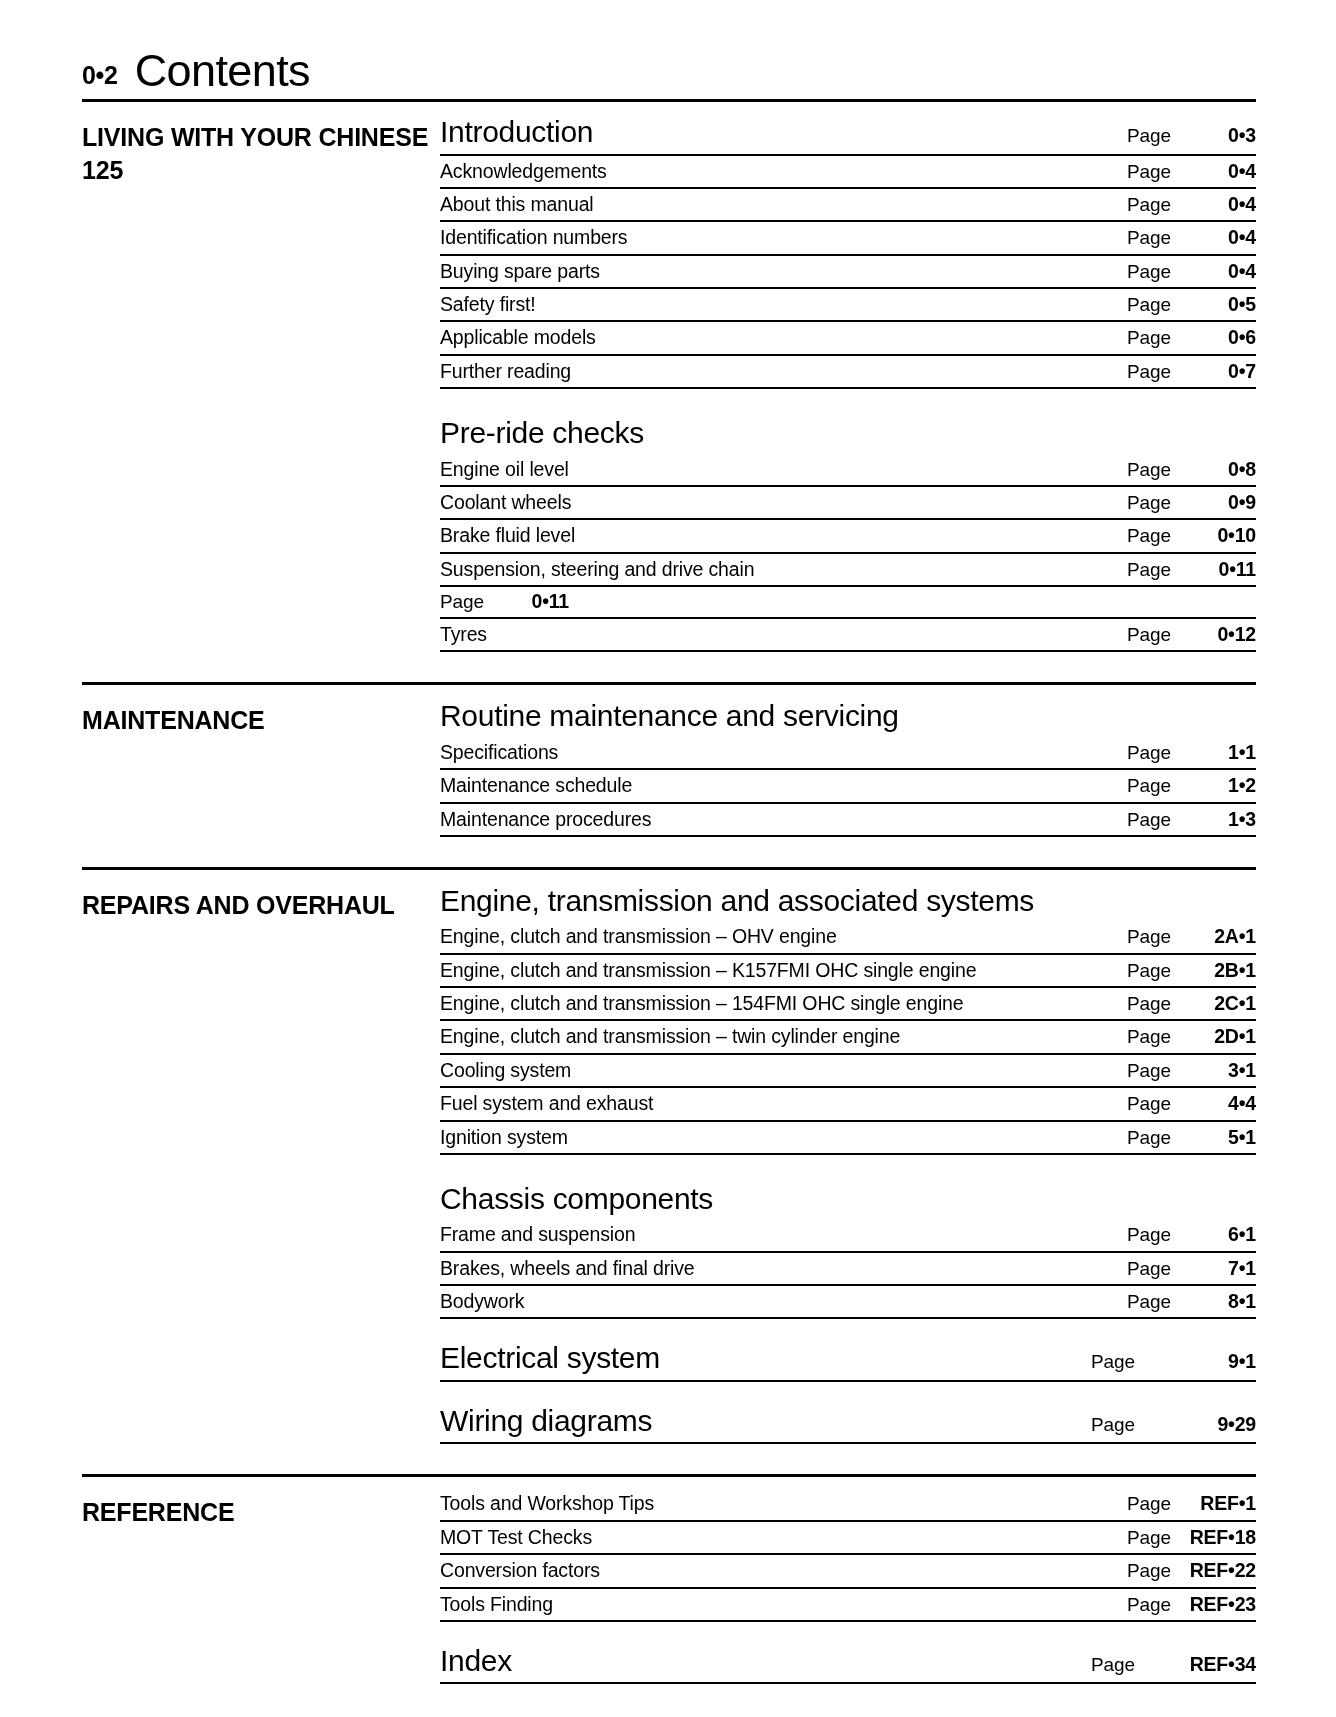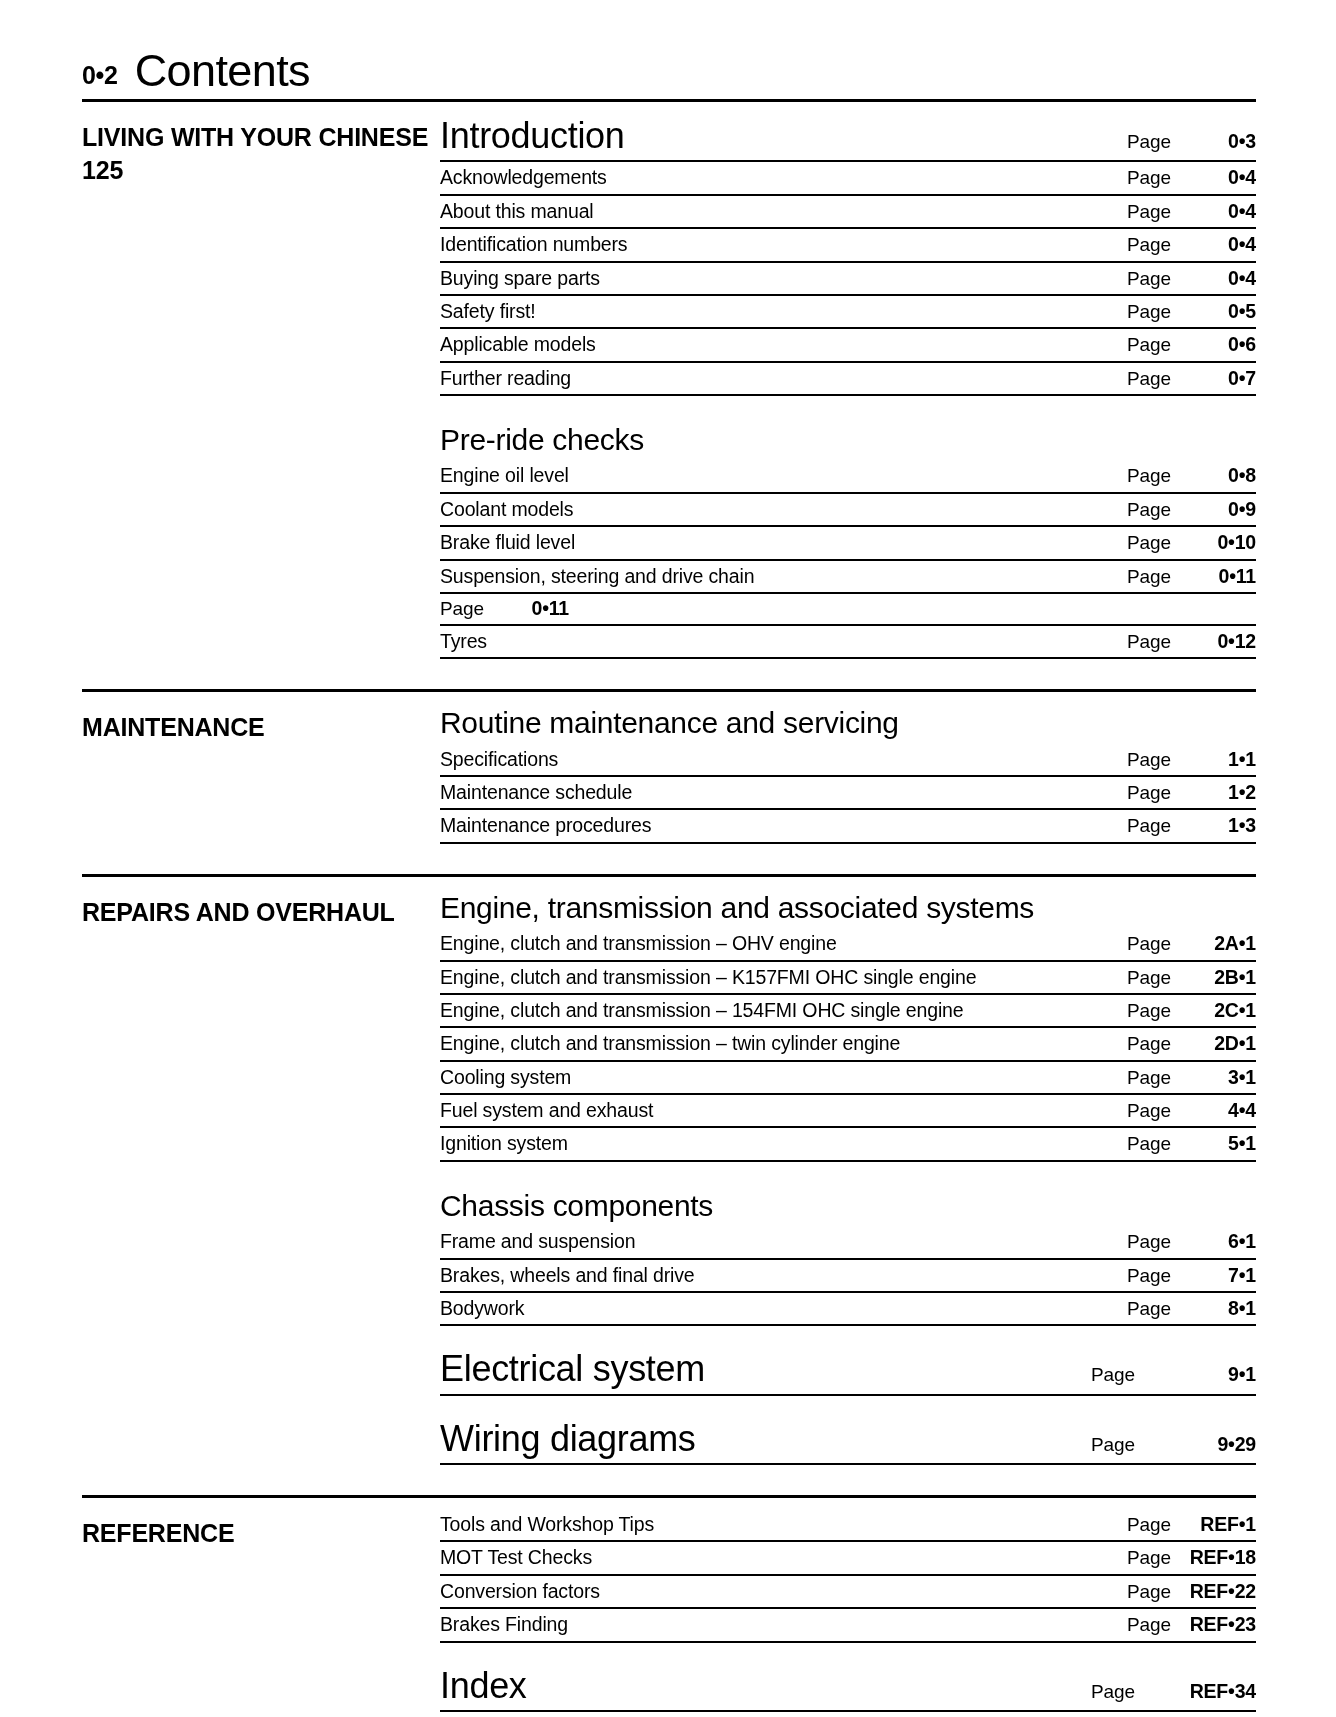--- a/index.html
+++ b/index.html
@@ -87,21 +87,21 @@
     align-items: baseline;
     border-bottom: 2px solid #000;
     padding: 3px 0 4px 0;
     min-height: 22px;
   }
   .row.head-row {
     border-bottom: 2px solid #000;
     padding: 2px 0 4px 0;
   }
   .row.head-row .row-title {
-    font-size: 36px;
+    font-size: 30px;
     font-weight: 400;
     letter-spacing: -0.3px;
     line-height: 1.15;
   }
   .row.head-row.tall { padding-top: 22px; gap: 36px; }
 
   .row-title {
     flex: 1 1 auto;
     font-size: 19.5px;
     font-weight: 400;
@@ -183,21 +183,21 @@
             <div class="row-page-label">Page</div>
             <div class="row-page-num">0•7</div>
           </div>
           <div class="group-title spaced">Pre-ride checks</div>
           <div class="row">
             <div class="row-title">Engine oil level</div>
             <div class="row-page-label">Page</div>
             <div class="row-page-num">0•8</div>
           </div>
           <div class="row">
-            <div class="row-title">Coolant models</div>
+            <div class="row-title">Coolant wheels</div>
             <div class="row-page-label">Page</div>
             <div class="row-page-num">0•9</div>
           </div>
           <div class="row">
             <div class="row-title">Brake fluid level</div>
             <div class="row-page-label">Page</div>
             <div class="row-page-num">0•10</div>
           </div>
           <div class="row">
             <div class="row-title">Suspension, steering and drive chain</div>
@@ -318,21 +318,21 @@
             <div class="row-title">MOT Test Checks</div>
             <div class="row-page-label">Page</div>
             <div class="row-page-num">REF•18</div>
           </div>
           <div class="row">
             <div class="row-title">Conversion factors</div>
             <div class="row-page-label">Page</div>
             <div class="row-page-num">REF•22</div>
           </div>
           <div class="row">
-            <div class="row-title">Brakes Finding</div>
+            <div class="row-title">Tools Finding</div>
             <div class="row-page-label">Page</div>
             <div class="row-page-num">REF•23</div>
           </div>
           <div class="row head-row tall">
             <div class="row-title">Index</div>
             <div class="row-page-label">Page</div>
             <div class="row-page-num">REF•34</div>
           </div>
         </div>
       </div>

